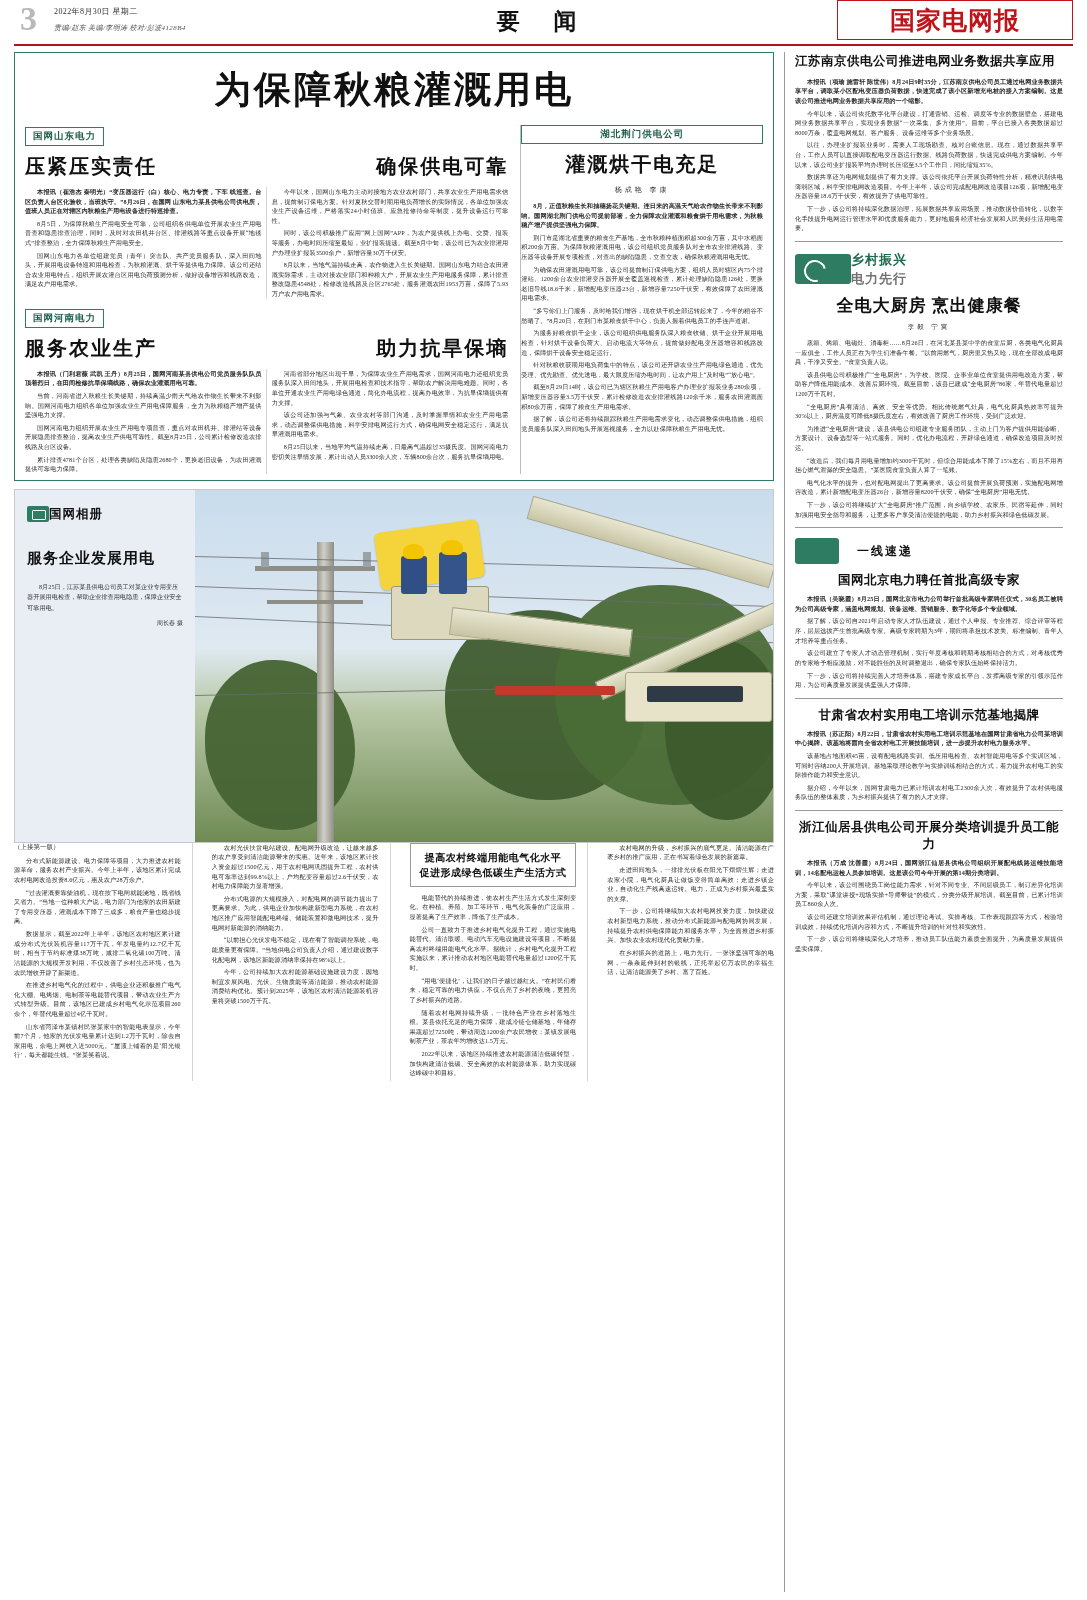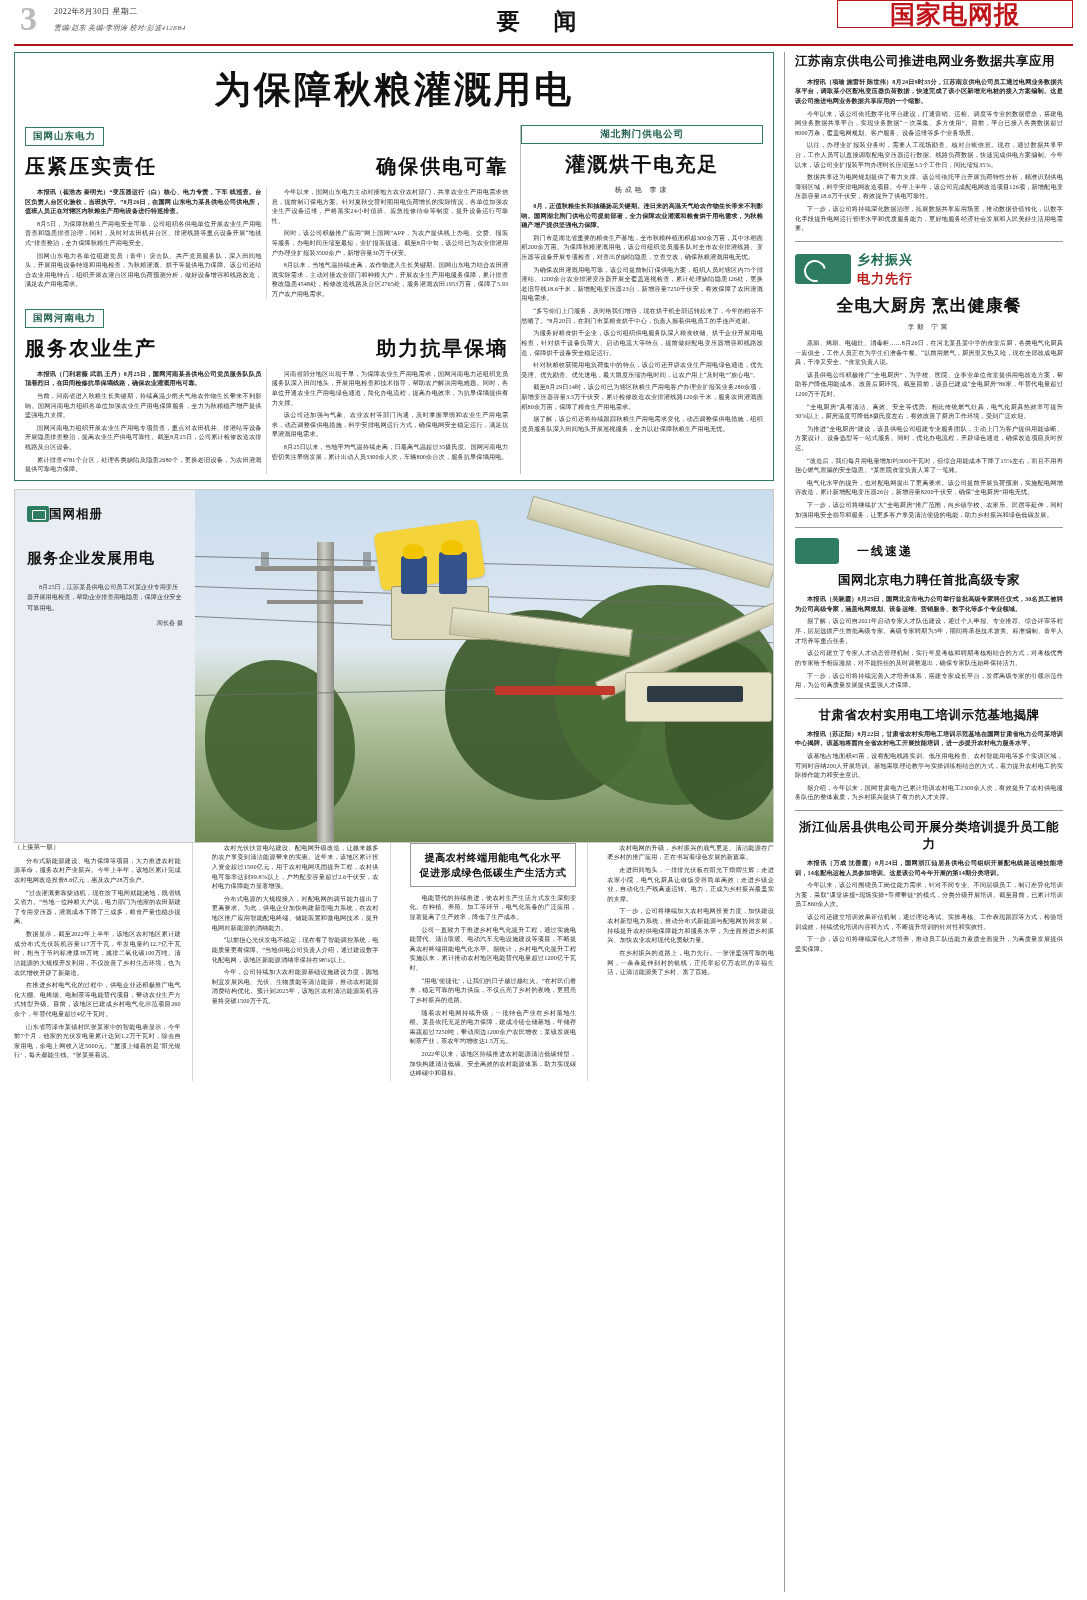--- a/index.html
+++ b/index.html
@@ -20,21 +20,21 @@
     font-family:"Liberation Serif", serif;font-weight:bold;line-height:1;
   }
   .mast-meta{position:absolute;left:40px;top:6px;font-size:8px;color:#333;letter-spacing:.4px;}
   .mast-meta .line2{margin-top:6px;color:#555;font-size:7px;font-style:italic;}
   .mast-title{
     position:absolute;left:0;right:0;top:6px;text-align:center;
     font-size:23px;letter-spacing:14px;font-weight:bold;color:#111;
     font-family:"Liberation Serif", serif;
   }
   .mast-brand{
-    position:absolute;right:0;top:0;width:236px;height:28px;
+    position:absolute;right:0;top:0;width:236px;height:40px;
     display:flex;align-items:center;justify-content:center;
     color:#c0141b;font-size:25px;font-weight:bold;letter-spacing:1px;
     border:1px solid #c0141b;box-sizing:border-box;
   }
 
   
   .body-wrap{display:flex;gap:10px;margin-top:6px;height:1540px;}
   .left-col{width:760px;position:relative;}
   .right-col{width:279px;position:relative;border-left:1px solid #9a9a9a;padding-left:10px;box-sizing:border-box;}
 
@@ -96,30 +96,30 @@
   .lower-cols{display:flex;gap:11px;}
   .lcol{flex:1;}
   .lcol + .lcol{border-left:1px solid #d5d5d5;padding-left:19px;}
   .fromprev{font-size:6.5px;color:#333;margin-bottom:4px;}
   .inset-box{border:1px solid #9a9a9a;padding:6px 7px;margin-bottom:6px;}
   .inset-title{font-size:10px;font-weight:bold;line-height:1.5;text-align:center;color:#111;letter-spacing:.5px;}
 
   
   .r-head{font-size:12.5px;font-weight:bold;line-height:1.5;letter-spacing:.5px;color:#111;margin:0 0 6px 0;}
   .r-sep{border-top:1px solid #9a9a9a;margin:8px 0;}
-  .badge-row{display:flex;align-items:center;gap:6px;margin:8px 0 4px 0;}
+  .badge-row{display:flex;align-items:center;margin:8px 0 4px 0;}
   .badge-logo{
     width:56px;height:30px;background:#2e7d63;border-radius:3px;position:relative;flex:none;
   }
   .badge-logo:after{
     content:"";position:absolute;left:9px;top:6px;width:18px;height:18px;border:2px solid #fff;border-radius:50%;
     border-right-color:transparent;transform:rotate(30deg);
   }
   .badge-text .b1{color:#1d6a4e;font-size:13px;font-weight:bold;letter-spacing:1px;}
-  .badge-text .b2{color:#b91c1c;font-size:13px;font-weight:bold;letter-spacing:1px;text-align:right;}
+  .badge-text .b2{color:#737373;font-size:13px;font-weight:bold;letter-spacing:1px;text-align:right;}
   .r-title-big{font-size:17px;font-weight:bold;text-align:center;letter-spacing:1px;margin:6px 0;color:#111;}
   .r-byline{text-align:center;font-size:6.5px;color:#333;letter-spacing:3px;margin-bottom:6px;}
   .express-row{display:flex;align-items:center;gap:18px;margin:10px 0 6px 0;}
   .express-logo{width:44px;height:26px;background:#2e7d63;border-radius:3px;}
   .express-text{font-size:12px;font-weight:bold;letter-spacing:2px;color:#111;}
   .r-sub{font-size:12.5px;font-weight:bold;text-align:center;letter-spacing:.5px;margin:8px 0 5px 0;color:#111;}
 </style>
 </head>
 <body>
 

